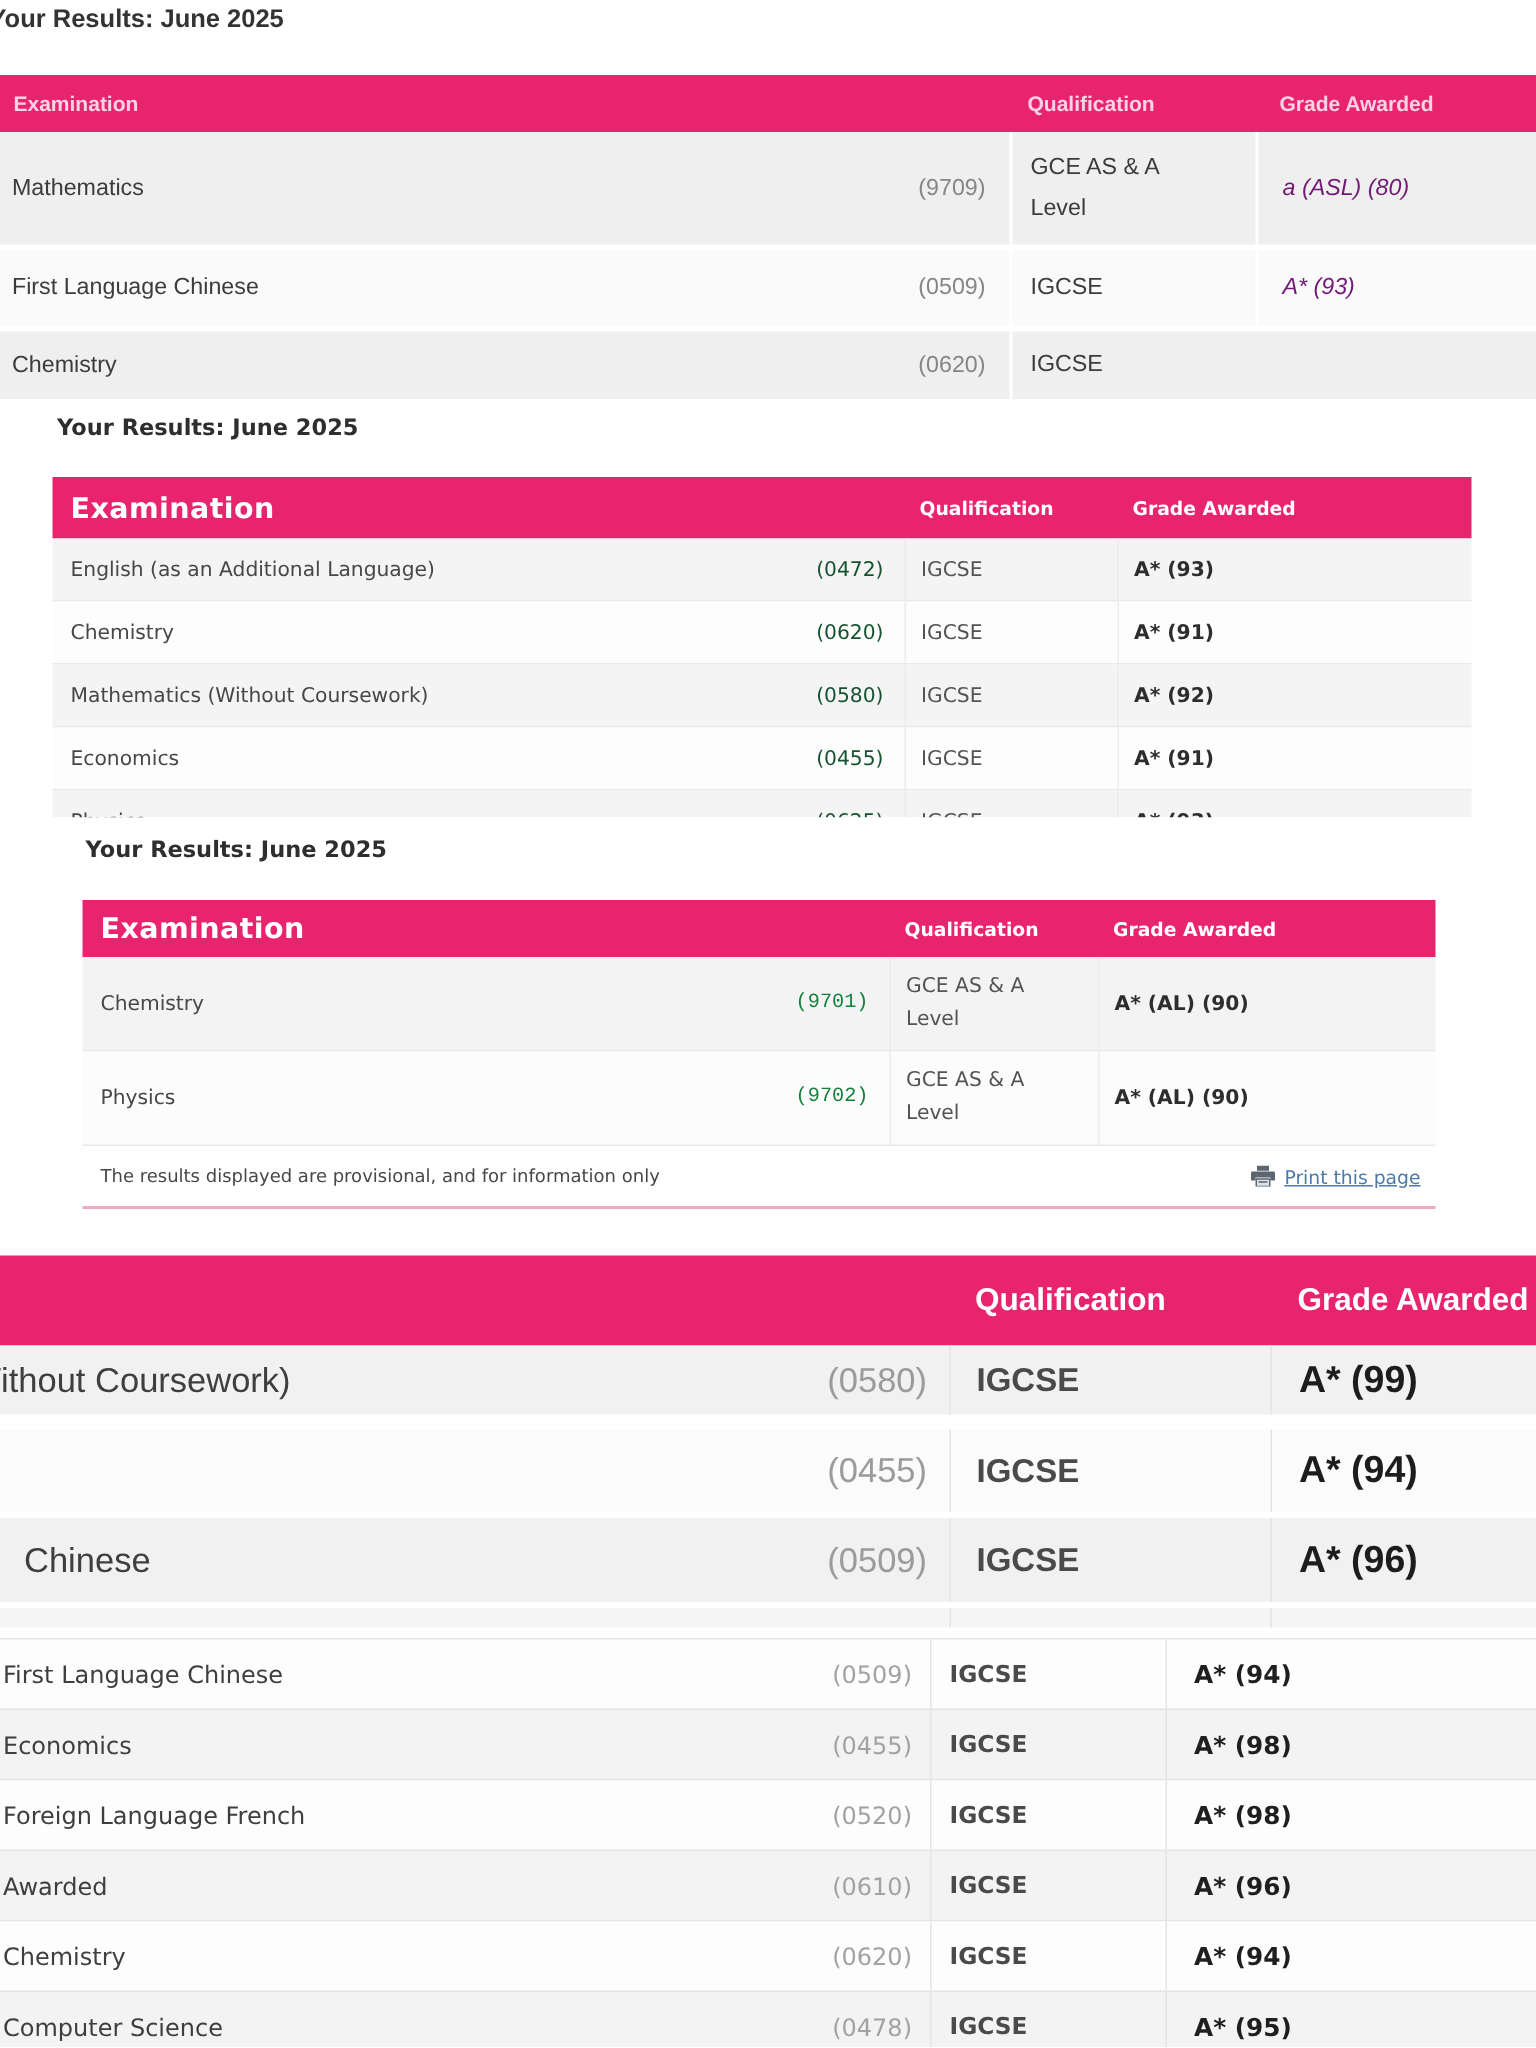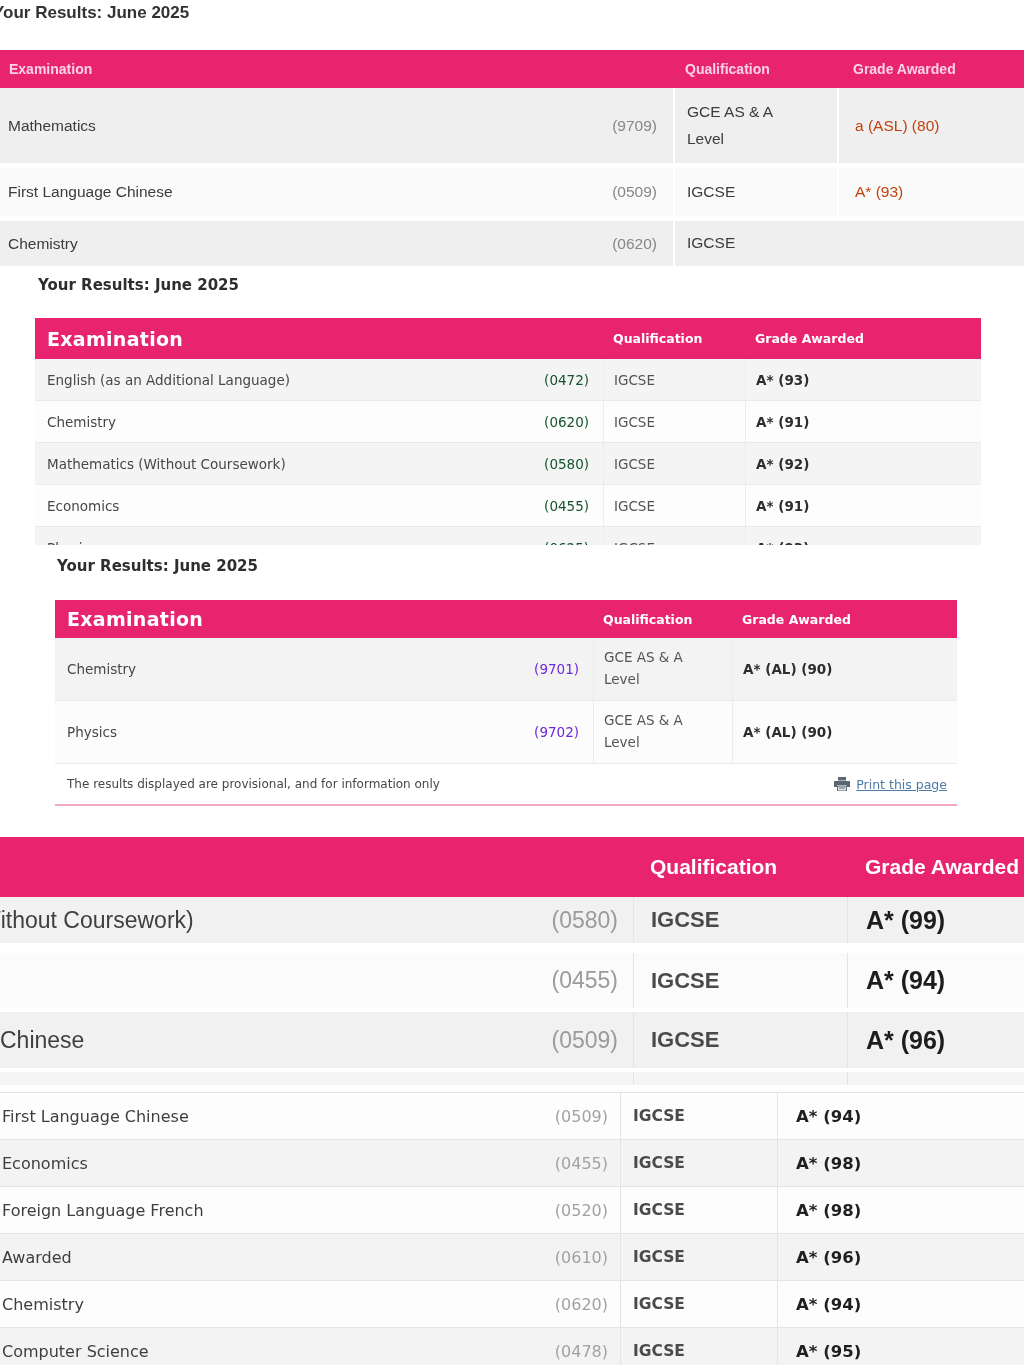--- a/index.html
+++ b/index.html
@@ -16,21 +16,21 @@
   .s1-head .h1{padding-left:9px;}
   .s1-head .h2{padding-left:12px;}
   .s1-head .h3{padding-left:16px;}
   .s1-row{position:absolute;left:0;width:1024px;display:grid;grid-template-columns:673px 164px auto;align-items:center;}
   .s1-row .c1{display:flex;justify-content:space-between;align-items:center;padding:0 16px 0 8px;
               font-size:15.5px;color:#3c3c3c;}
   .s1-row .code{color:#868686;}
   .s1-row .c2{align-self:stretch;display:flex;align-items:center;padding:0 50px 0 12px;
               font-size:15.5px;color:#3c3c3c;border-left:2px solid #ffffff;line-height:1.7;}
   .s1-row .c3{align-self:stretch;display:flex;align-items:center;padding-left:16px;
-              font-size:15.5px;color:#c2410c;border-left:2px solid #ffffff;}
+              font-size:15.5px;color:#701a75;border-left:2px solid #ffffff;font-style:italic;}
   .s1a{background:#f0eff0;} .s1b{background:#fbfafb;}
 
   
   #sec2,#sec3,#sec5{font-family:"DejaVu Sans",sans-serif;}
 
   
   #sec2{top:266px;height:279px;}
   .s2-title{position:absolute;top:10px;left:38px;font-size:15px;font-weight:700;color:#2e2e2e;}
   .s2-table{position:absolute;top:52px;left:35px;width:946px;}
   .s2-head{height:41px;background:#e8246f;display:grid;grid-template-columns:568px 142px auto;align-items:center;}
@@ -49,21 +49,21 @@
   
   #sec3{top:545px;height:275px;}
   .s3-title{position:absolute;top:12px;left:57px;font-size:15px;font-weight:700;color:#2e2e2e;}
   .s3-table{position:absolute;top:55px;left:55px;width:902px;}
   .s3-head{height:38px;background:#e8246f;display:grid;grid-template-columns:538px 139px auto;align-items:center;}
   .s3-head .big{font-size:19px;font-weight:700;color:#fff;padding-left:12px;letter-spacing:.3px;}
   .s3-head .sm{font-size:12.5px;font-weight:700;color:#fff;padding-left:10px;}
   .s3-row{height:62px;display:grid;grid-template-columns:538px 139px auto;align-items:center;
           border-bottom:1px solid #e9e9e9;}
   .s3-row .c1{display:flex;justify-content:space-between;padding:0 14px 0 12px;font-size:13.5px;color:#474747;}
-  .s3-row .code{color:#6d28d9;}
+  .s3-row .code{color:#15803d;font-family:Liberation Mono, monospace;}
   .s3-row .c2{align-self:stretch;display:flex;align-items:center;padding:0 20px 0 10px;font-size:13.5px;color:#545454;
               border-left:1px solid #ececec;line-height:1.6;}
   .s3-row .c3{align-self:stretch;display:flex;align-items:center;padding-left:10px;font-size:13.5px;font-weight:700;
               color:#2d2d2d;border-left:1px solid #ececec;}
   .s3a{background:#f4f3f4;} .s3b{background:#fcfcfc;}
   .s3-foot{height:40px;display:flex;justify-content:space-between;align-items:center;
            padding:0 10px 0 12px;border-bottom:2px solid #efa9c5;background:#fff;}
   .s3-note{font-size:12px;color:#474747;}
   .s3-print{display:flex;align-items:center;gap:6px;font-size:12.5px;color:#4d7aa9;text-decoration:underline;cursor:pointer;}
 
@@ -239,21 +239,21 @@
     <div class="s4-row s4b" style="top:133px;height:55px;">
       <div class="c1">
           <span></span>
           <span class="code">(0455)</span>
         </div>
       <div class="c2">IGCSE</div>
       <div class="c3">A* (94)</div>
     </div>
     <div class="s4-row s4a" style="top:192px;height:56px;">
       <div class="c1">
-          <span style="margin-left:0;text-align:right;">Chinese</span>
+          <span style="margin-left:16px;text-align:right;">Chinese</span>
           <span class="code">(0509)</span>
         </div>
       <div class="c2">IGCSE</div>
       <div class="c3">A* (96)</div>
     </div>
     <div class="s4-row" style="top:252px;height:13px;background:#f6f5f6;">
       <div class="c1"></div>
         <div class="c2"></div>
         <div class="c3"></div>
     </div>

